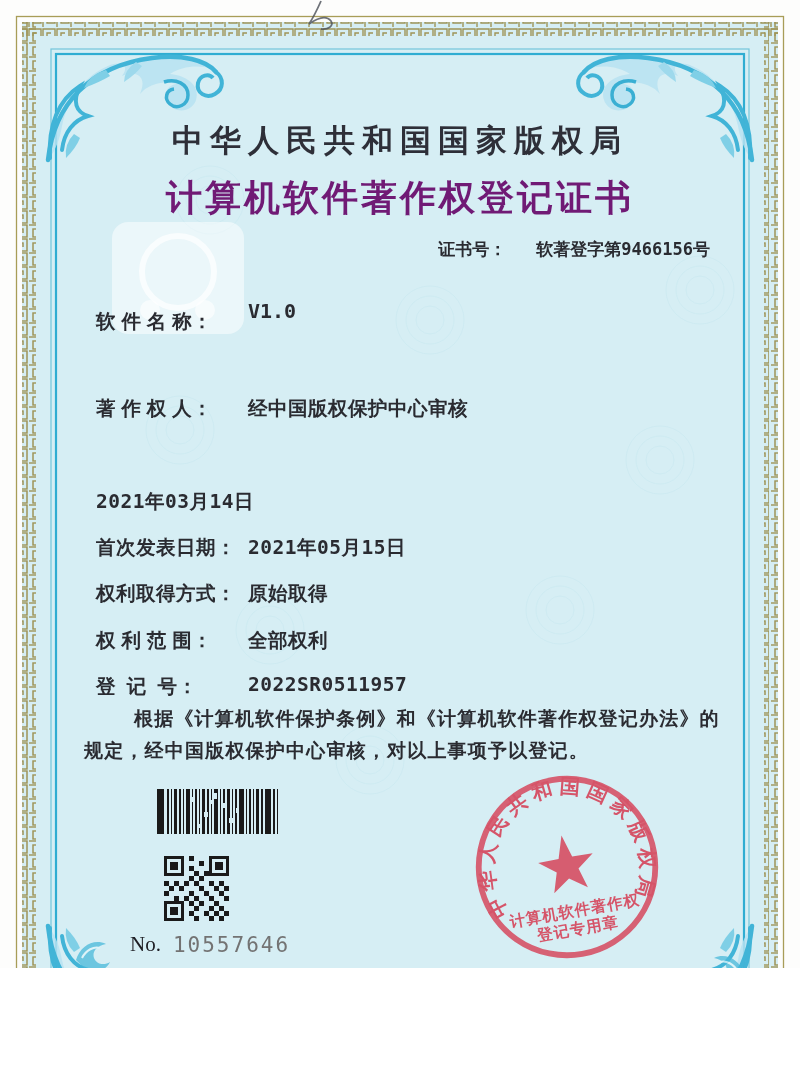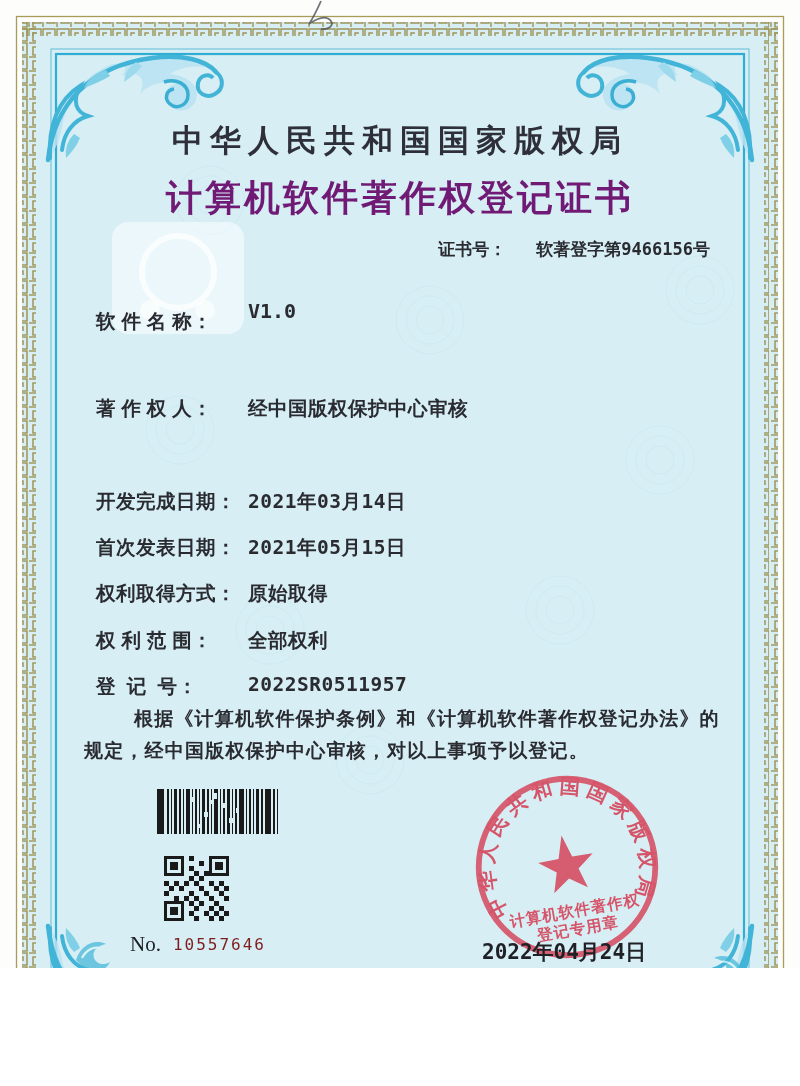--- a/index.html
+++ b/index.html
@@ -12,21 +12,21 @@
   .title2{top:174px;font-size:36px;font-weight:700;letter-spacing:3px;color:#701a75;}
   .certno{top:238px;right:90px;font-size:17px;font-weight:700;display:flex;gap:22px;justify-content:space-between;}
   .certno .cv{font-family:"DejaVu Sans Mono",monospace;font-weight:600;margin-left:8px;}
   .row{left:96px;display:flex;align-items:flex-start;margin-top:38px;}
   .row .lbl{width:152px;font-size:19.5px;font-weight:700;letter-spacing:.5px;white-space:pre;}
   .row .val{font-size:19.5px;font-weight:600;font-family:"DejaVu Sans Mono",monospace;letter-spacing:.5px;}
   .v2{left:248px;font-size:20px;font-weight:600;font-family:"DejaVu Sans Mono",monospace;}
   .st{font-size:19px;font-weight:600;letter-spacing:1.2px;}
   .serial{left:130px;top:932px;display:flex;gap:12px;align-items:center;}
   .serial .pfx{font-size:21px;color:#1e1e24;}
-  .serial .num{font-size:16px;font-family:"DejaVu Sans Mono",monospace;color:#7f1d1d;letter-spacing:2px;}
+  .serial .num{font-size:21px;font-family:"DejaVu Sans Mono",monospace;color:#737373;letter-spacing:2px;}
   .issue-date{left:482px;top:938px;font-size:21px;font-weight:700;font-family:"DejaVu Sans Mono",monospace;color:#1f2026;z-index:3;}
   .seal{position:absolute;left:470px;top:770px;width:194px;height:194px;transform:rotate(-10deg);z-index:2;opacity:.93;}
 </style>
 </head>
 <body>
 
 <div class="cert">
 
   <svg class="deco" width="800" height="1086" viewBox="0 0 800 1086">
     <defs>
@@ -211,21 +211,20 @@
     <span class="lbl">软 件 名 称：</span>
   </div>
   <div class="txt v2" style="top:299px">V1.0</div>
 
   <div class="txt row" style="top:357px">
     <span class="lbl">著 作 权 人：</span>
     <span class="val">经中国版权保护中心审核</span>
   </div>
 
   <div class="txt row" style="top:450px">
-    <span class="lbl">开发完成日期：</span>
     <span class="val">2021年03月14日</span>
   </div>
 
   <div class="txt row" style="top:496px">
     <span class="lbl">首次发表日期：</span>
     <span class="val">2021年05月15日</span>
   </div>
 
   <div class="txt row" style="top:542px">
     <span class="lbl">权利取得方式：</span>
@@ -256,15 +255,14 @@
     </defs>
     <circle cx="100" cy="100" r="91" fill="none" stroke="#d6495e" stroke-width="6" opacity="0.92"></circle>
     <text font-size="21" font-weight="700" letter-spacing="6" fill="#d6495e" font-family="Liberation Serif, DejaVu Serif, serif">
       <textPath href="#sealArc" startOffset="2">中华人民共和国国家版权局</textPath>
     </text>
     <path d="M100,67 L107.1,90.3 L128.5,90.7 L111.4,103.7 L117.6,124.3 L100,112 L82.4,124.3 L88.6,103.7 L71.5,90.7 L92.9,90.3 Z" fill="#d6495e" opacity="0.95"></path>
     <text x="100" y="151" text-anchor="middle" font-size="16" font-weight="700" letter-spacing="1" fill="#d6495e" font-family="Liberation Serif, DejaVu Serif, serif">计算机软件著作权</text>
     <text x="100" y="170" text-anchor="middle" font-size="16" font-weight="700" letter-spacing="1" fill="#d6495e" font-family="Liberation Serif, DejaVu Serif, serif">登记专用章</text>
   </svg>
 
-  <div class="txt issue-date">2022年04月24日</div>
 
 </div>
 
 </body></html>

